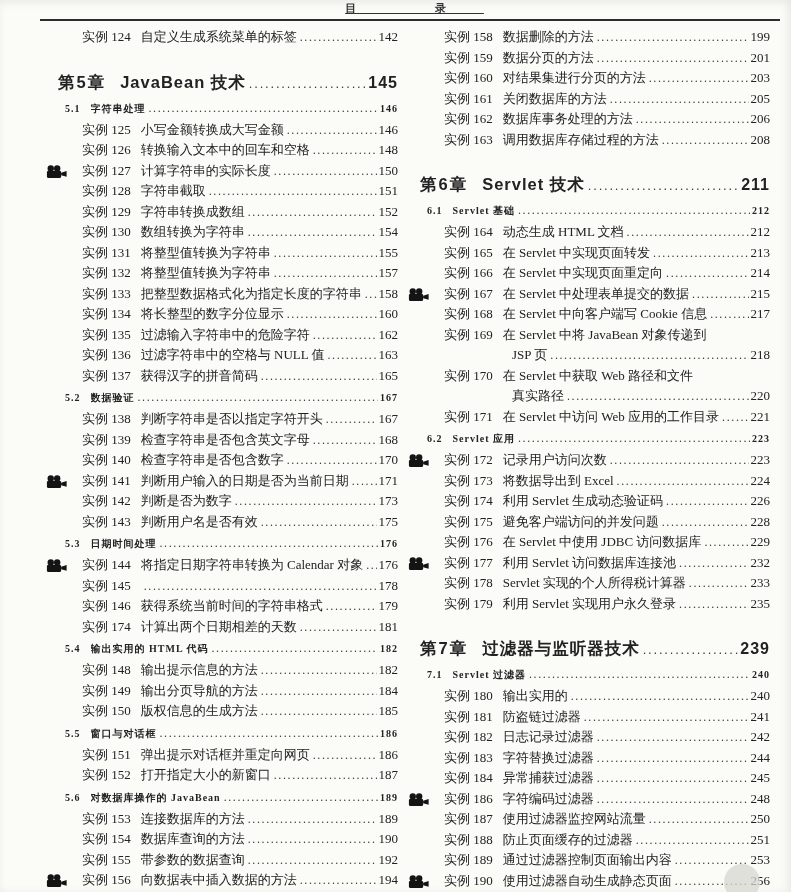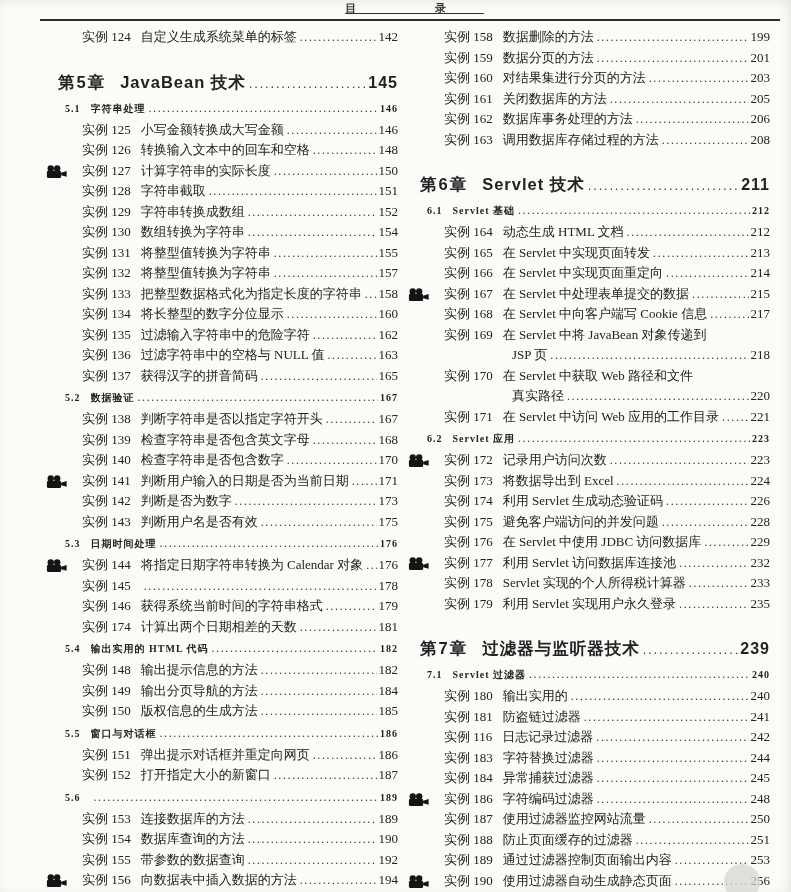--- a/index.html
+++ b/index.html
@@ -289,20 +289,21 @@
         <span class="page-num">186</span>
       </div>
       <div class="row item">
         <span class="label">实例 152</span>
         <span class="title">打开指定大小的新窗口</span>
         <span class="leader"></span>
         <span class="page-num">187</span>
       </div>
       <div class="row section">
         <span class="label">5.6</span>
+        <span class="title">对数据库操作的 JavaBean</span>
         <span class="leader"></span>
         <span class="page-num">189</span>
       </div>
       <div class="row item">
         <span class="label">实例 153</span>
         <span class="title">连接数据库的方法</span>
         <span class="leader"></span>
         <span class="page-num">189</span>
       </div>
       <div class="row item">
@@ -537,21 +538,21 @@
         <span class="leader"></span>
         <span class="page-num">240</span>
       </div>
       <div class="row item">
         <span class="label">实例 181</span>
         <span class="title">防盗链过滤器</span>
         <span class="leader"></span>
         <span class="page-num">241</span>
       </div>
       <div class="row item">
-        <span class="label">实例 116</span>
+        <span class="label">实例 182</span>
         <span class="title">日志记录过滤器</span>
         <span class="leader"></span>
         <span class="page-num">242</span>
       </div>
       <div class="row item">
         <span class="label">实例 183</span>
         <span class="title">字符替换过滤器</span>
         <span class="leader"></span>
         <span class="page-num">244</span>
       </div>

